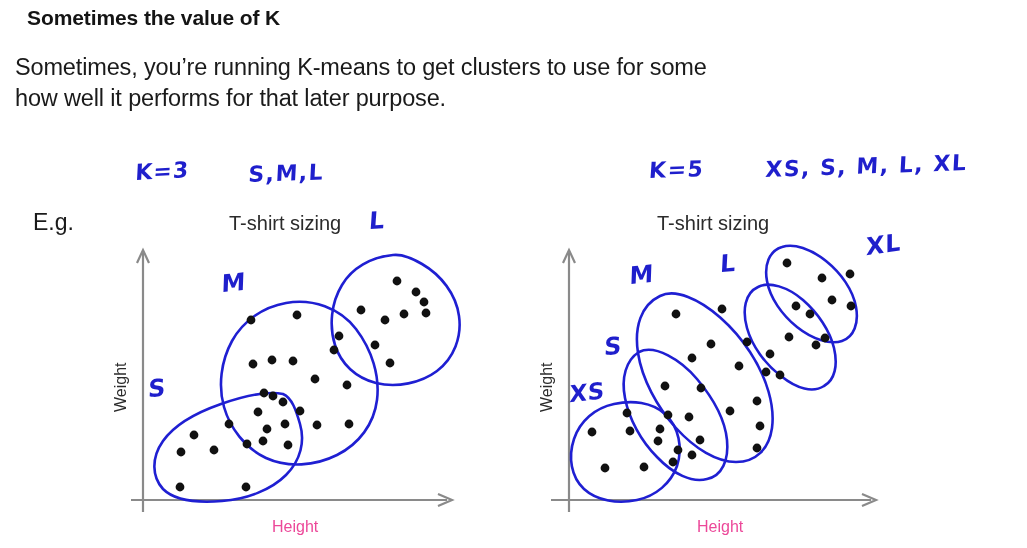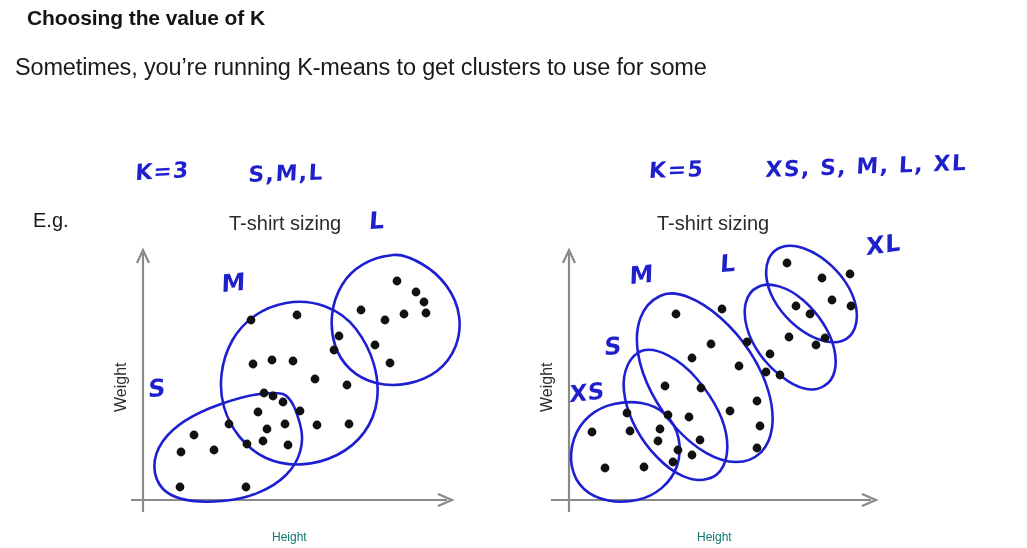--- a/index.html
+++ b/index.html
@@ -21,21 +21,21 @@
   }
   .body-text{
     position:absolute;left:15px;top:52px;width:975px;
     font-size:23.5px;line-height:31px;color:#1a1a1a;
     letter-spacing:-0.15px;
   }
   .body-text div{white-space:nowrap;}
 
   .eg{
     position:absolute;left:33px;top:209px;
-    font-size:20px;color:#1a1a1a;
+    font-size:23px;color:#1a1a1a;
   }
 
   
   .hand{
     position:absolute;
     color:#1f1fcc;
     font-family:"DejaVu Sans", sans-serif;
     font-weight:600;
     white-space:nowrap;
     transform-origin:left top;
@@ -53,41 +53,42 @@
   .hw-Lr   {left:721px;top:250px;font-size:24px;transform:rotate(-5deg) skewX(-8deg);}
   .hw-Mr   {left:630px;top:262px;font-size:24px;transform:rotate(-6deg) skewX(-8deg);}
   .hw-Sr   {left:605px;top:333px;font-size:24px;transform:rotate(-5deg) skewX(-8deg);}
   .hw-XSr  {left:570px;top:381px;font-size:23px;transform:rotate(-6deg) skewX(-8deg);letter-spacing:0.5px;}
 
   
   .chart-title{
     position:absolute;font-size:20px;color:#2b2b2b;white-space:nowrap;
   }
   .axis-label-x{
-    position:absolute;font-size:12px;color:#0f766e;white-space:nowrap;margin-top:12px;
+    position:absolute;font-size:16px;color:#ec4899;white-space:nowrap;
   }
   .axis-label-y{
     position:absolute;font-size:16px;color:#2b2b2b;white-space:nowrap;
     transform:rotate(-90deg);transform-origin:left top;
   }
   svg{position:absolute;left:0;top:0;overflow:visible;}
   .axis{stroke:#8a8a8a;stroke-width:2.2;fill:none;}
   .axis-head{fill:none;stroke:#8a8a8a;stroke-width:2.2;}
   .blob{fill:none;stroke:#1f1fd2;stroke-width:2.6;stroke-linecap:round;stroke-linejoin:round;}
   .dot{fill:#111111;}
 </style>
 </head>
 <body>
 
 <div class="slide">
 
-  <div class="title">Choosing the value of K</div>
+  <div class="title">Sometimes the value of K</div>
 
   <div class="body-text">
     <div>Sometimes, you’re running K-means to get clusters to use for some</div>
+    <div>how well it performs for that later purpose.</div>
   </div>
 
   <div class="eg">E.g.</div>
 
   <div class="hand hw-k3">K=3</div>
   <div class="hand hw-sml">S,M,L</div>
   <div class="hand hw-k5">K=5</div>
   <div class="hand hw-sizes">XS, S, M, L, XL</div>
 
   <div class="chart-title" style="left:229px;top:212px;">T-shirt sizing</div>

